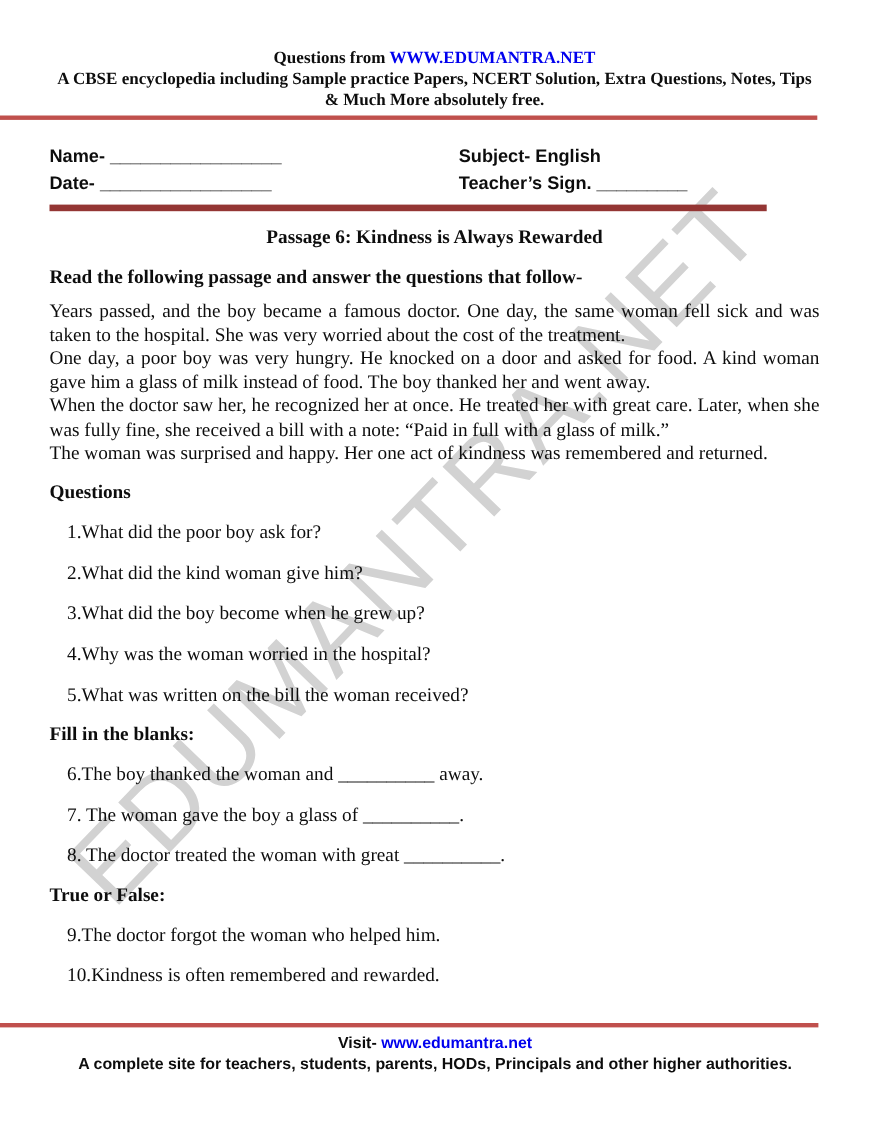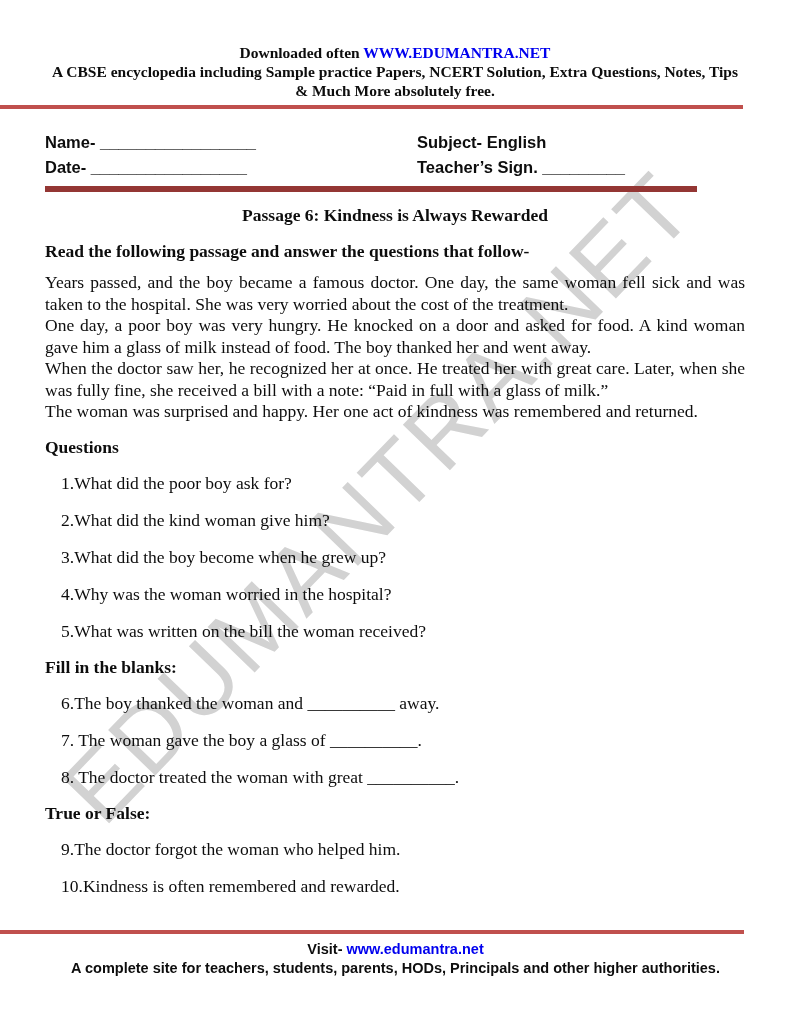--- a/index.html
+++ b/index.html
@@ -132,21 +132,21 @@
 </head>
 <body>
 
 <div class="page">
 
   <div class="watermark">EDUMANTRA.NET</div>
 
   <div class="content">
 
     <div class="header">
-      <p><span>Downloaded often </span><a class="link">WWW.EDUMANTRA.NET</a></p>
+      <p><span>Questions from </span><a class="link">WWW.EDUMANTRA.NET</a></p>
       <p class="line2">A CBSE encyclopedia including Sample practice Papers, NCERT Solution, Extra Questions, Notes, Tips &amp; Much More absolutely free.</p>
     </div>
 
     <div class="rule-thin"></div>
 
     <div class="info">
       <div class="info-left">
         <p>Name- _________________</p>
         <p>Date- _________________</p>
       </div>

